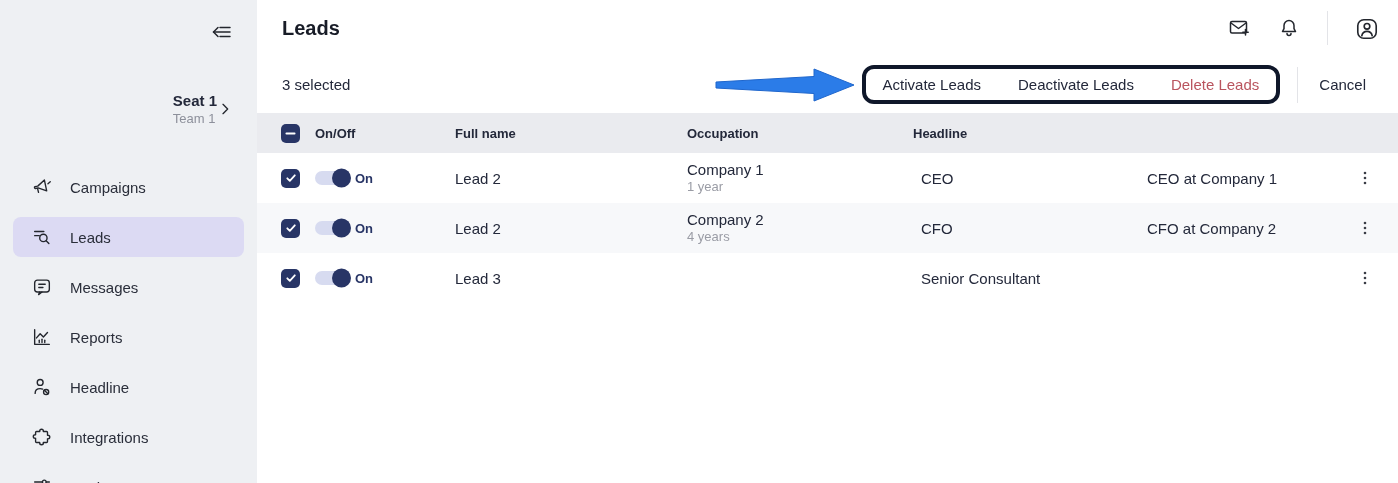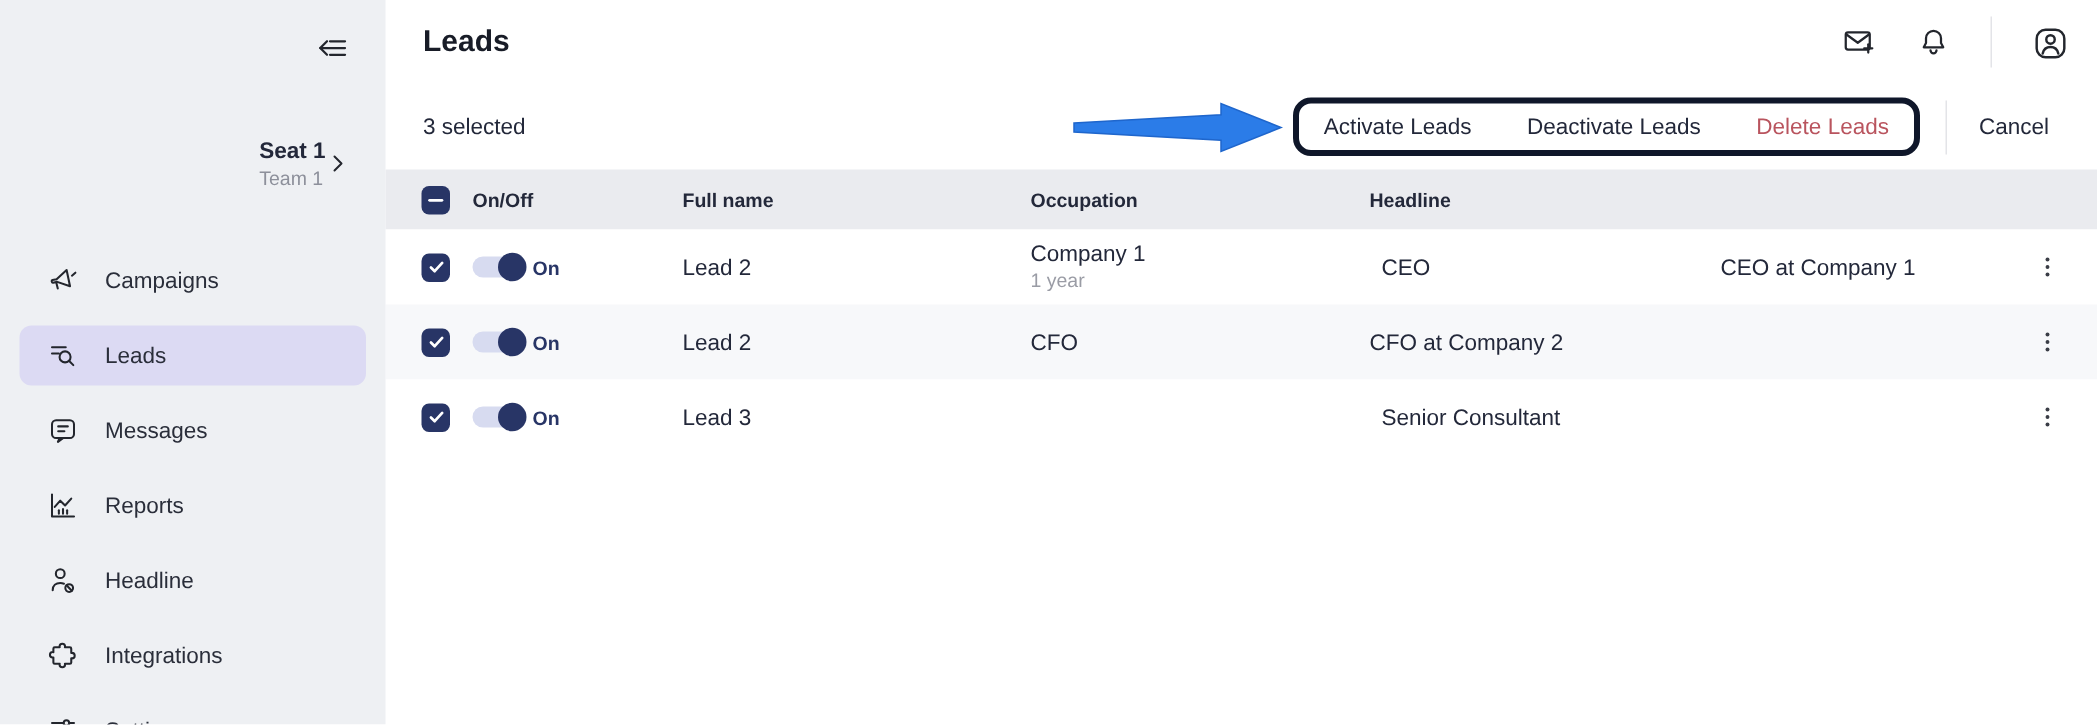--- a/index.html
+++ b/index.html
@@ -312,20 +312,26 @@
       </div>
       <div class="c-toggle">
         <div class="toggle">
           <span class="toggle-track">
               <span class="toggle-knob"></span>
             </span>
           <span class="toggle-label">On</span>
         </div>
       </div>
       <div class="c-name">Lead 2</div>
+      <div class="c-company">
+        <div class="company-cell">
+          <span>Company 2</span>
+          <span class="company-sub">4 years</span>
+        </div>
+      </div>
       <div class="c-occupation">CFO</div>
       <div class="c-headline">CFO at Company 2</div>
       <div class="c-kebab">
         <span class="kebab-btn">
           <svg width="16" height="16" viewBox="0 0 16 16">
               <circle cx="8" cy="3" r="1.3" fill="#3a3d46"></circle>
               <circle cx="8" cy="8" r="1.3" fill="#3a3d46"></circle>
               <circle cx="8" cy="13" r="1.3" fill="#3a3d46"></circle>
             </svg>
         </span>

